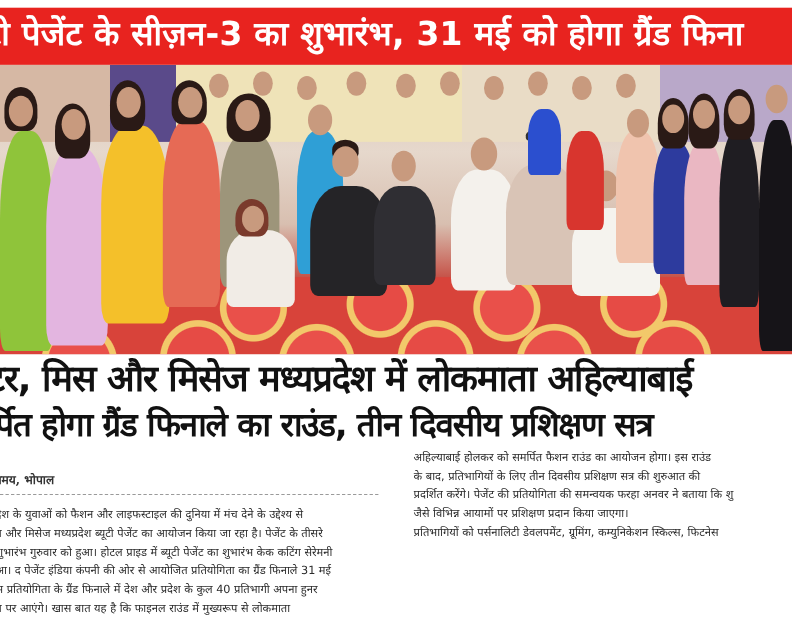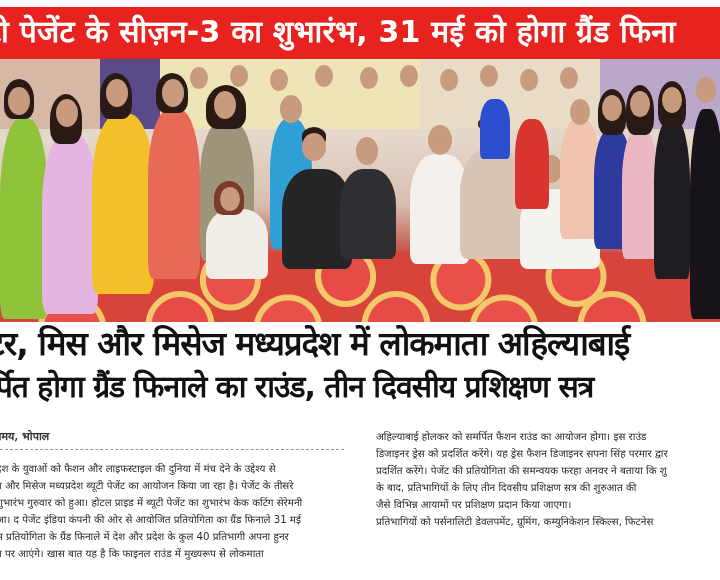--- a/index.html
+++ b/index.html
@@ -53,21 +53,21 @@
   }
   .divider {
     position: absolute; left: 0; top: 449px; width: 344px; height: 0;
     border-top: 1px dashed #9a9a9a;
   }
   .col {
     position: absolute; font-family: "DejaVu Sans", sans-serif; font-size: 10.2px;
     line-height: 17px; color: #2b2b2b; white-space: nowrap; overflow: hidden;
   }
   .col-left { left: -4px; top: 460px; width: 356px; }
-  .col-right { left: 376px; top: 428px; width: 344px; }
+  .col-right { left: 376px; top: 408px; width: 344px; }
   .col p { margin: 0; }
 </style>
 </head>
 <body>
 
 <div class="banner">
   <div class="banner-text">टी पेजेंट के सीज़न-3 का शुभारंभ, 31 मई को होगा ग्रैंड फिना</div>
 </div>
 
 <div class="photo">
@@ -166,18 +166,17 @@
   <p>देश के युवाओं को फैशन और लाइफस्टाइल की दुनिया में मंच देने के उद्देश्य से</p>
   <p>न और मिसेज मध्यप्रदेश ब्यूटी पेजेंट का आयोजन किया जा रहा है। पेजेंट के तीसरे</p>
   <p>शुभारंभ गुरुवार को हुआ। होटल प्राइड में ब्यूटी पेजेंट का शुभारंभ केक कटिंग सेरेमनी</p>
   <p>आ। द पेजेंट इंडिया कंपनी की ओर से आयोजित प्रतियोगिता का ग्रैंड फिनाले 31 मई</p>
   <p>स प्रतियोगिता के ग्रैंड फिनाले में देश और प्रदेश के कुल 40 प्रतिभागी अपना हुनर</p>
   <p>न पर आएंगे। खास बात यह है कि फाइनल राउंड में मुख्यरूप से लोकमाता</p>
 </div>
 
 <div class="col col-right">
   <p>अहिल्याबाई होलकर को समर्पित फैशन राउंड का आयोजन होगा। इस राउंड</p>
-  <p>डिजाइनर ड्रेस को प्रदर्शित करेंगे। यह ड्रेस फैशन डिजाइनर सपना सिंह परमार द्वार</p>
+  <p>के बाद, प्रतिभागियों के लिए तीन   दिवसीय प्रशिक्षण सत्र की शुरुआत की</p>
   <p>प्रदर्शित करेंगे। पेजेंट की प्रतियोगिता की समन्वयक फरहा अनवर ने बताया कि शु</p>
-  <p>के बाद, प्रतिभागियों के लिए तीन   दिवसीय प्रशिक्षण सत्र की शुरुआत की</p>
   <p>जैसे विभिन्न आयामों पर प्रशिक्षण प्रदान किया जाएगा।</p>
   <p>प्रतिभागियों को पर्सनालिटी डेवलपमेंट, ग्रूमिंग, कम्युनिकेशन स्किल्स, फिटनेस</p>
 </div>
 
 </body></html>

